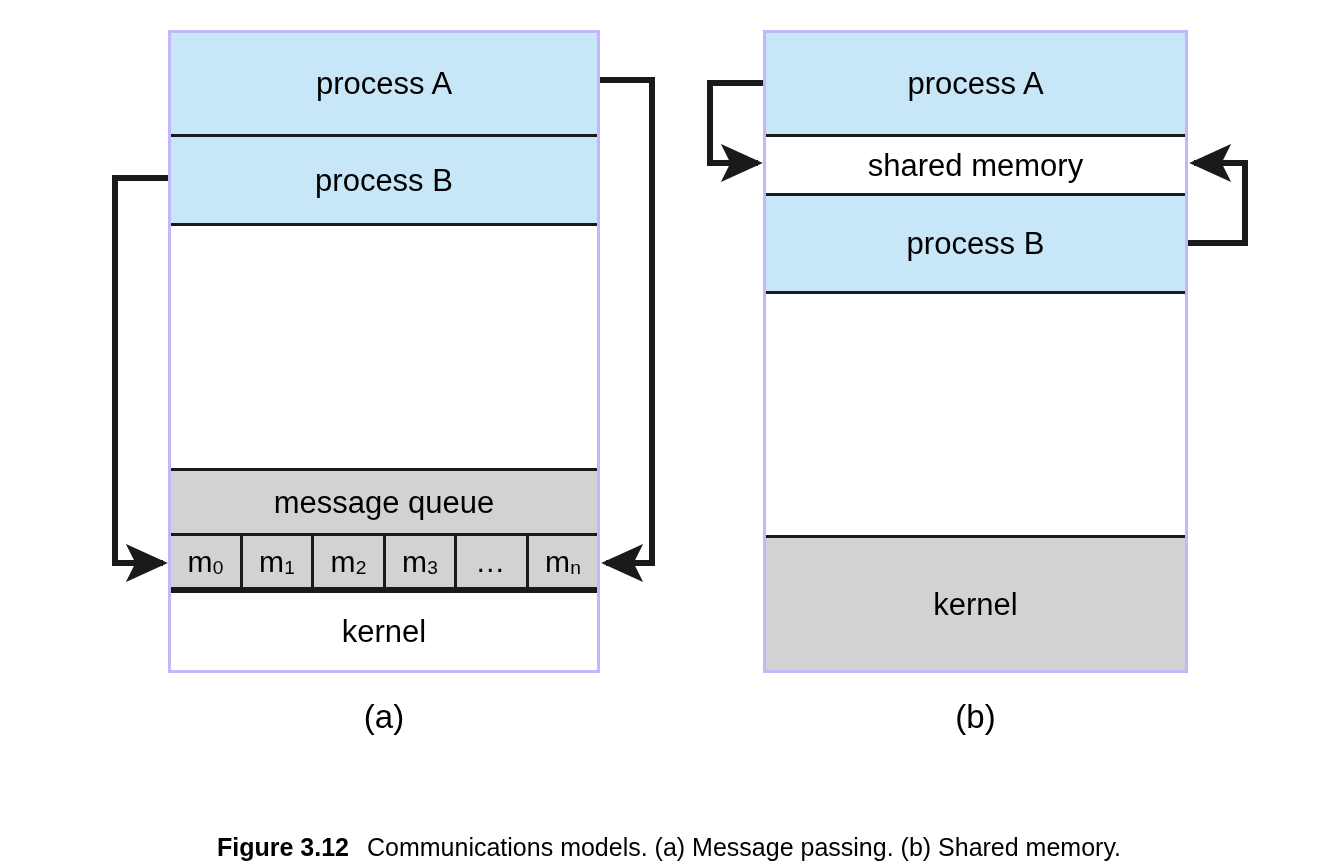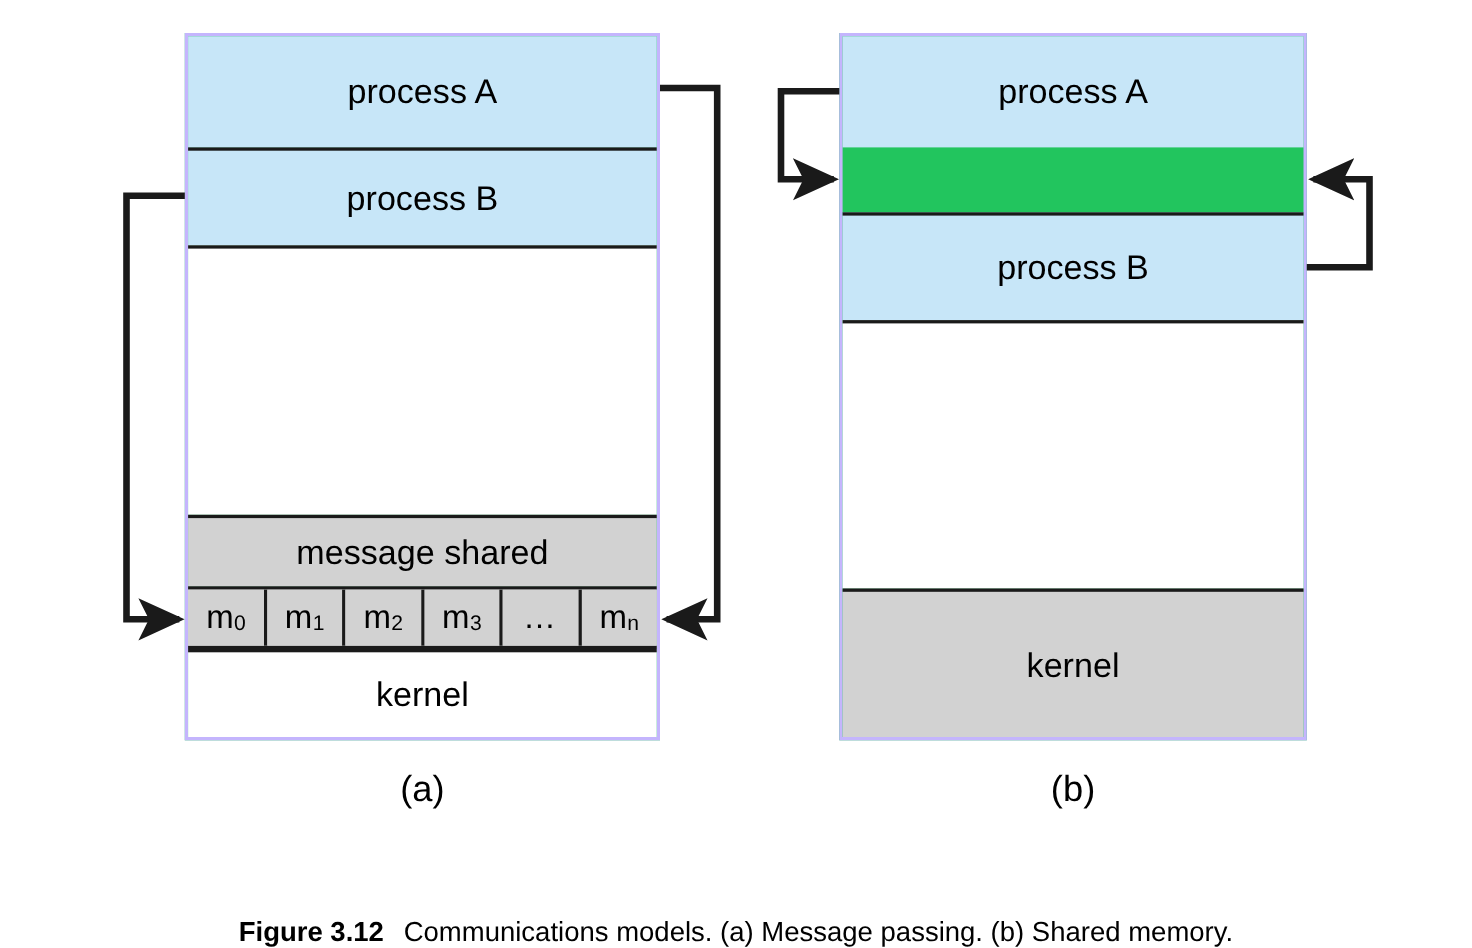--- a/index.html
+++ b/index.html
@@ -124,21 +124,21 @@
       <span>process A</span>
     </div>
 
     <div class="band blue rule-top" style="top:101px; height:89px;">
       <span>process B</span>
     </div>
 
     <div class="band white rule-top" style="top:190px; height:245px;"></div>
 
     <div class="band gray rule-top" style="top:435px; height:65px;">
-      <span>message shared</span>
+      <span>message queue</span>
     </div>
 
     <div class="msg-strip" id="msg-strip" style="top:500px; height:57px;">
         <div class="msg-cell">
           <span>m</span>
           <sub>0</sub>
         </div>
         <div class="msg-cell">
           <span>m</span>
           <sub>1</sub>
@@ -164,20 +164,23 @@
       <span>kernel</span>
     </div>
   </div>
 
   <div class="diagram" id="diagram-b" style="left:763px; top:30px; width:425px; height:643px;">
 
     <div class="band blue" style="top:0px; height:101px;">
       <span>process A</span>
     </div>
 
+    <div class="band white rule-top" style="top:101px; height:59px;">
+      <span>shared memory</span>
+    </div>
 
     <div class="band blue rule-top" style="top:160px; height:98px;">
       <span>process B</span>
     </div>
 
     <div class="band white rule-top" style="top:258px; height:244px;"></div>
 
     <div class="band gray rule-top" style="top:502px; height:135px;">
       <span>kernel</span>
     </div>

